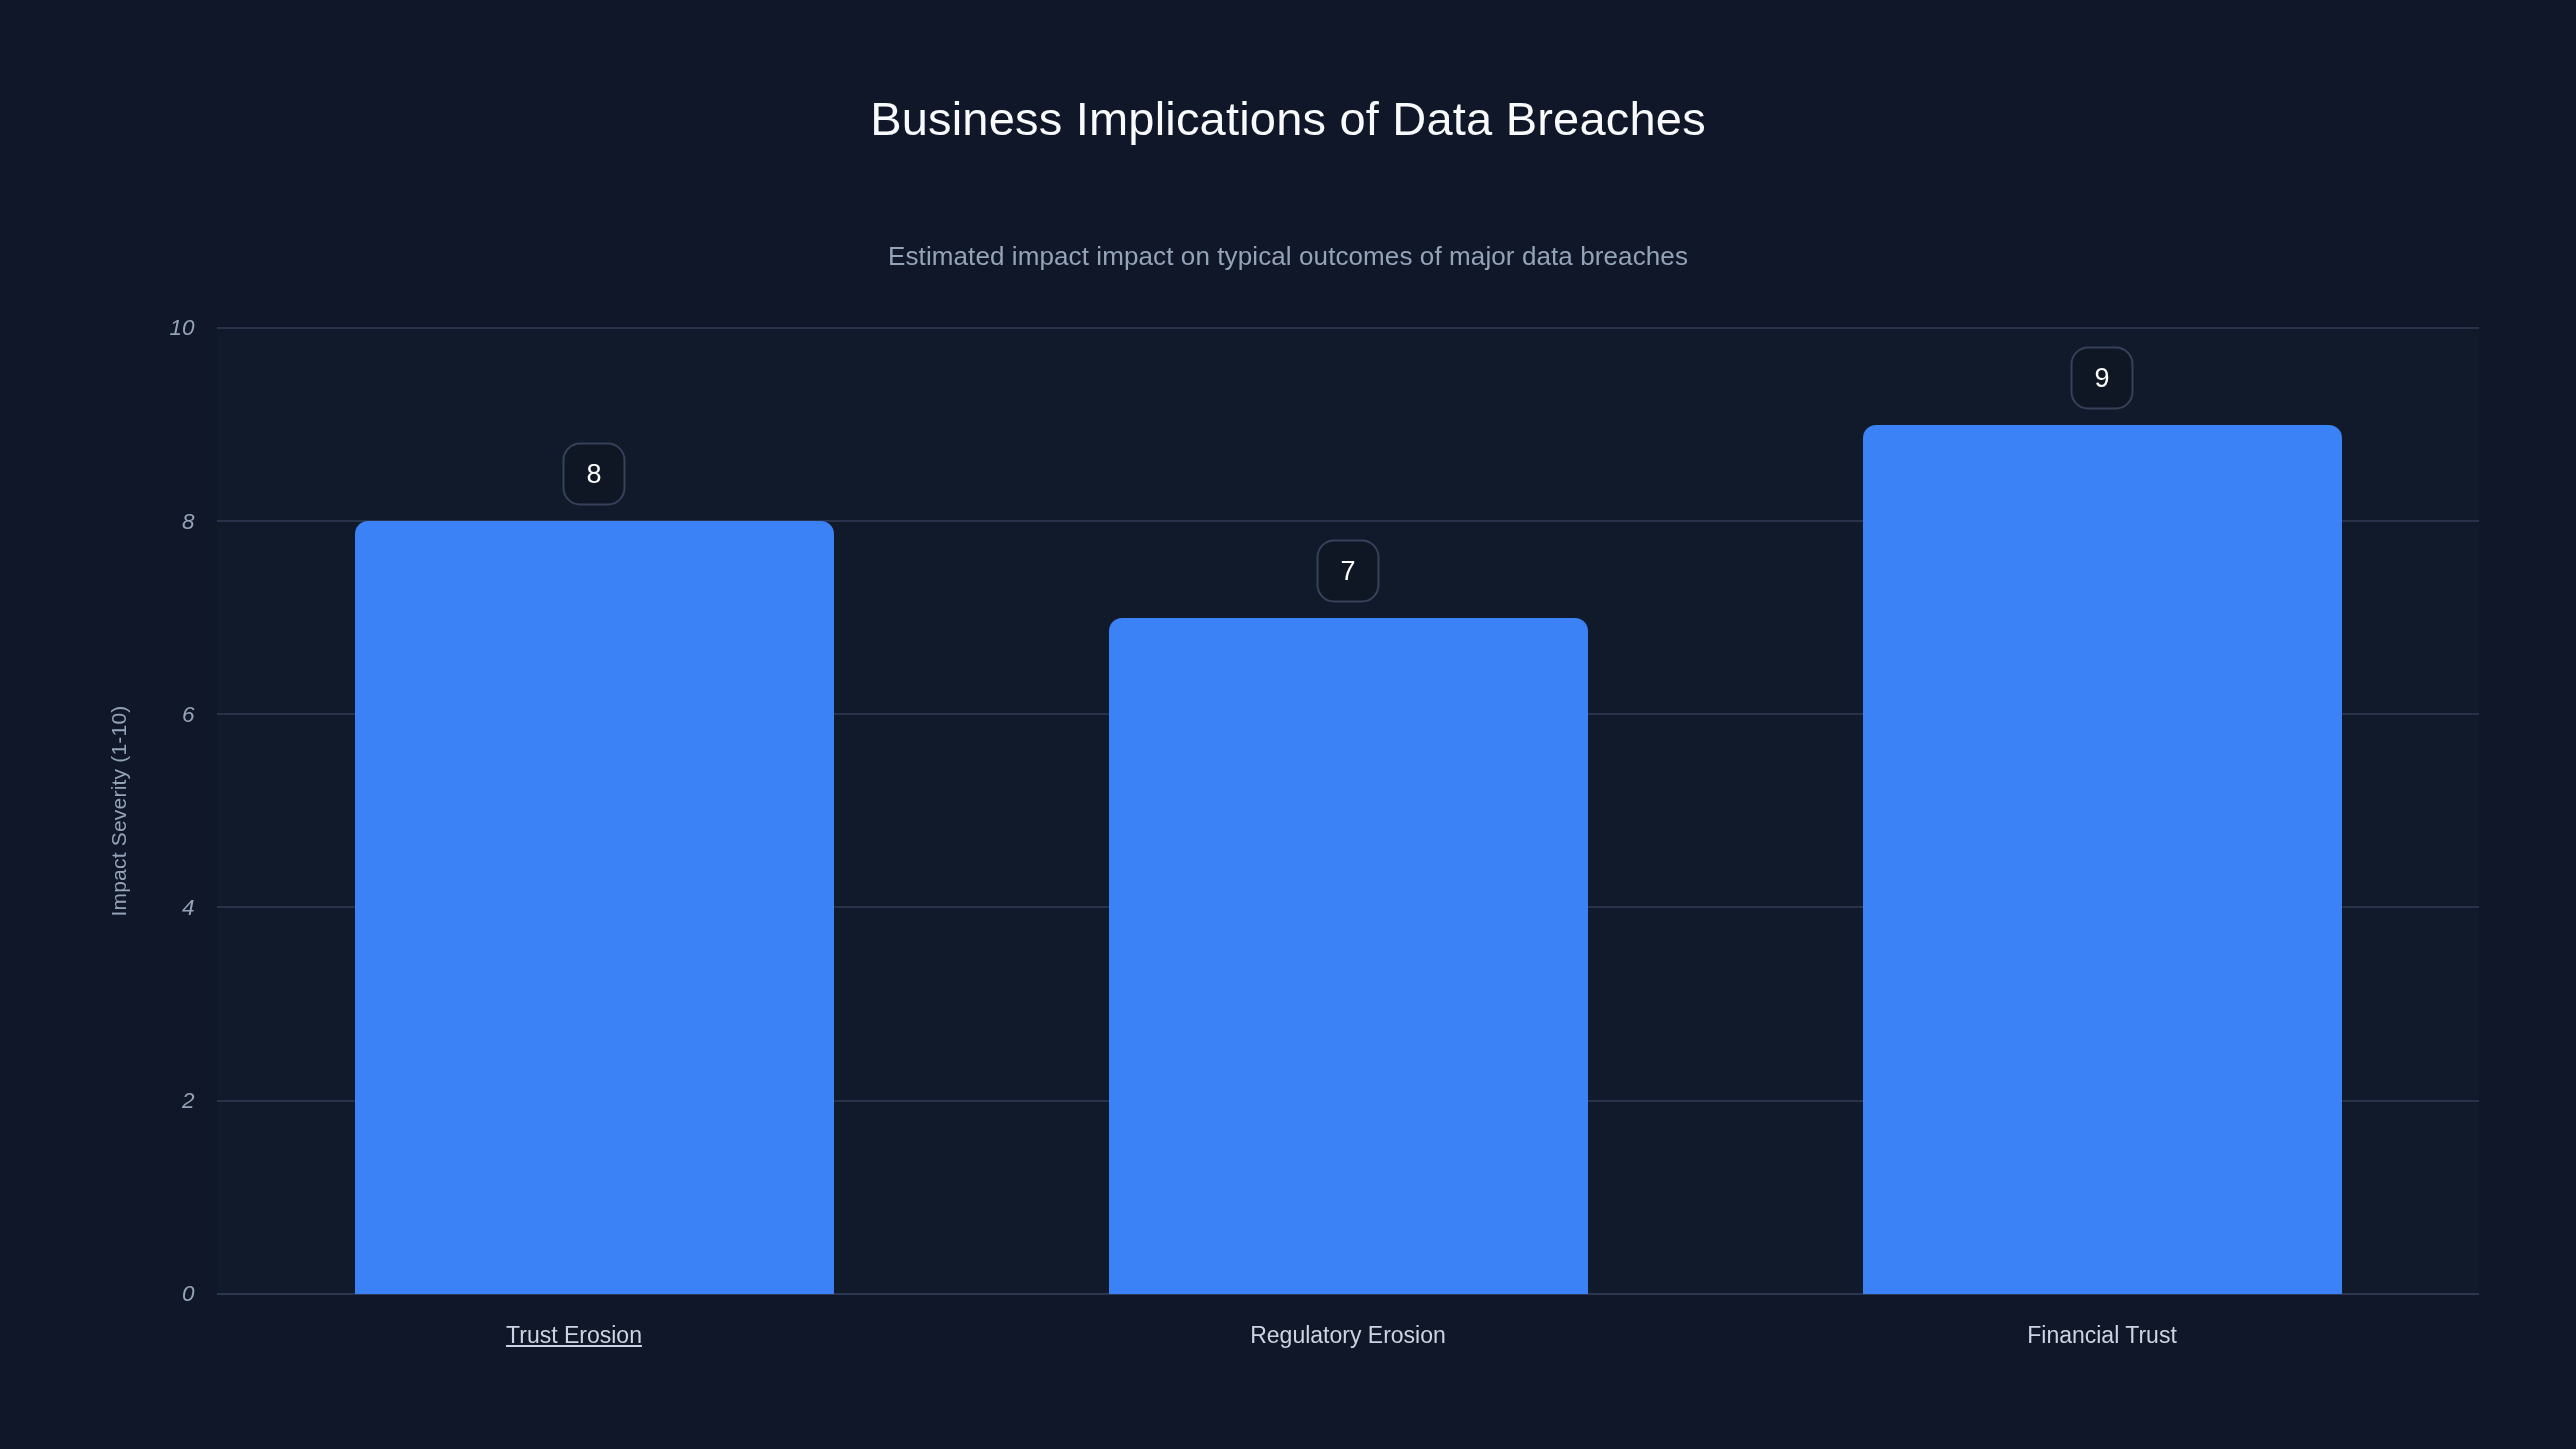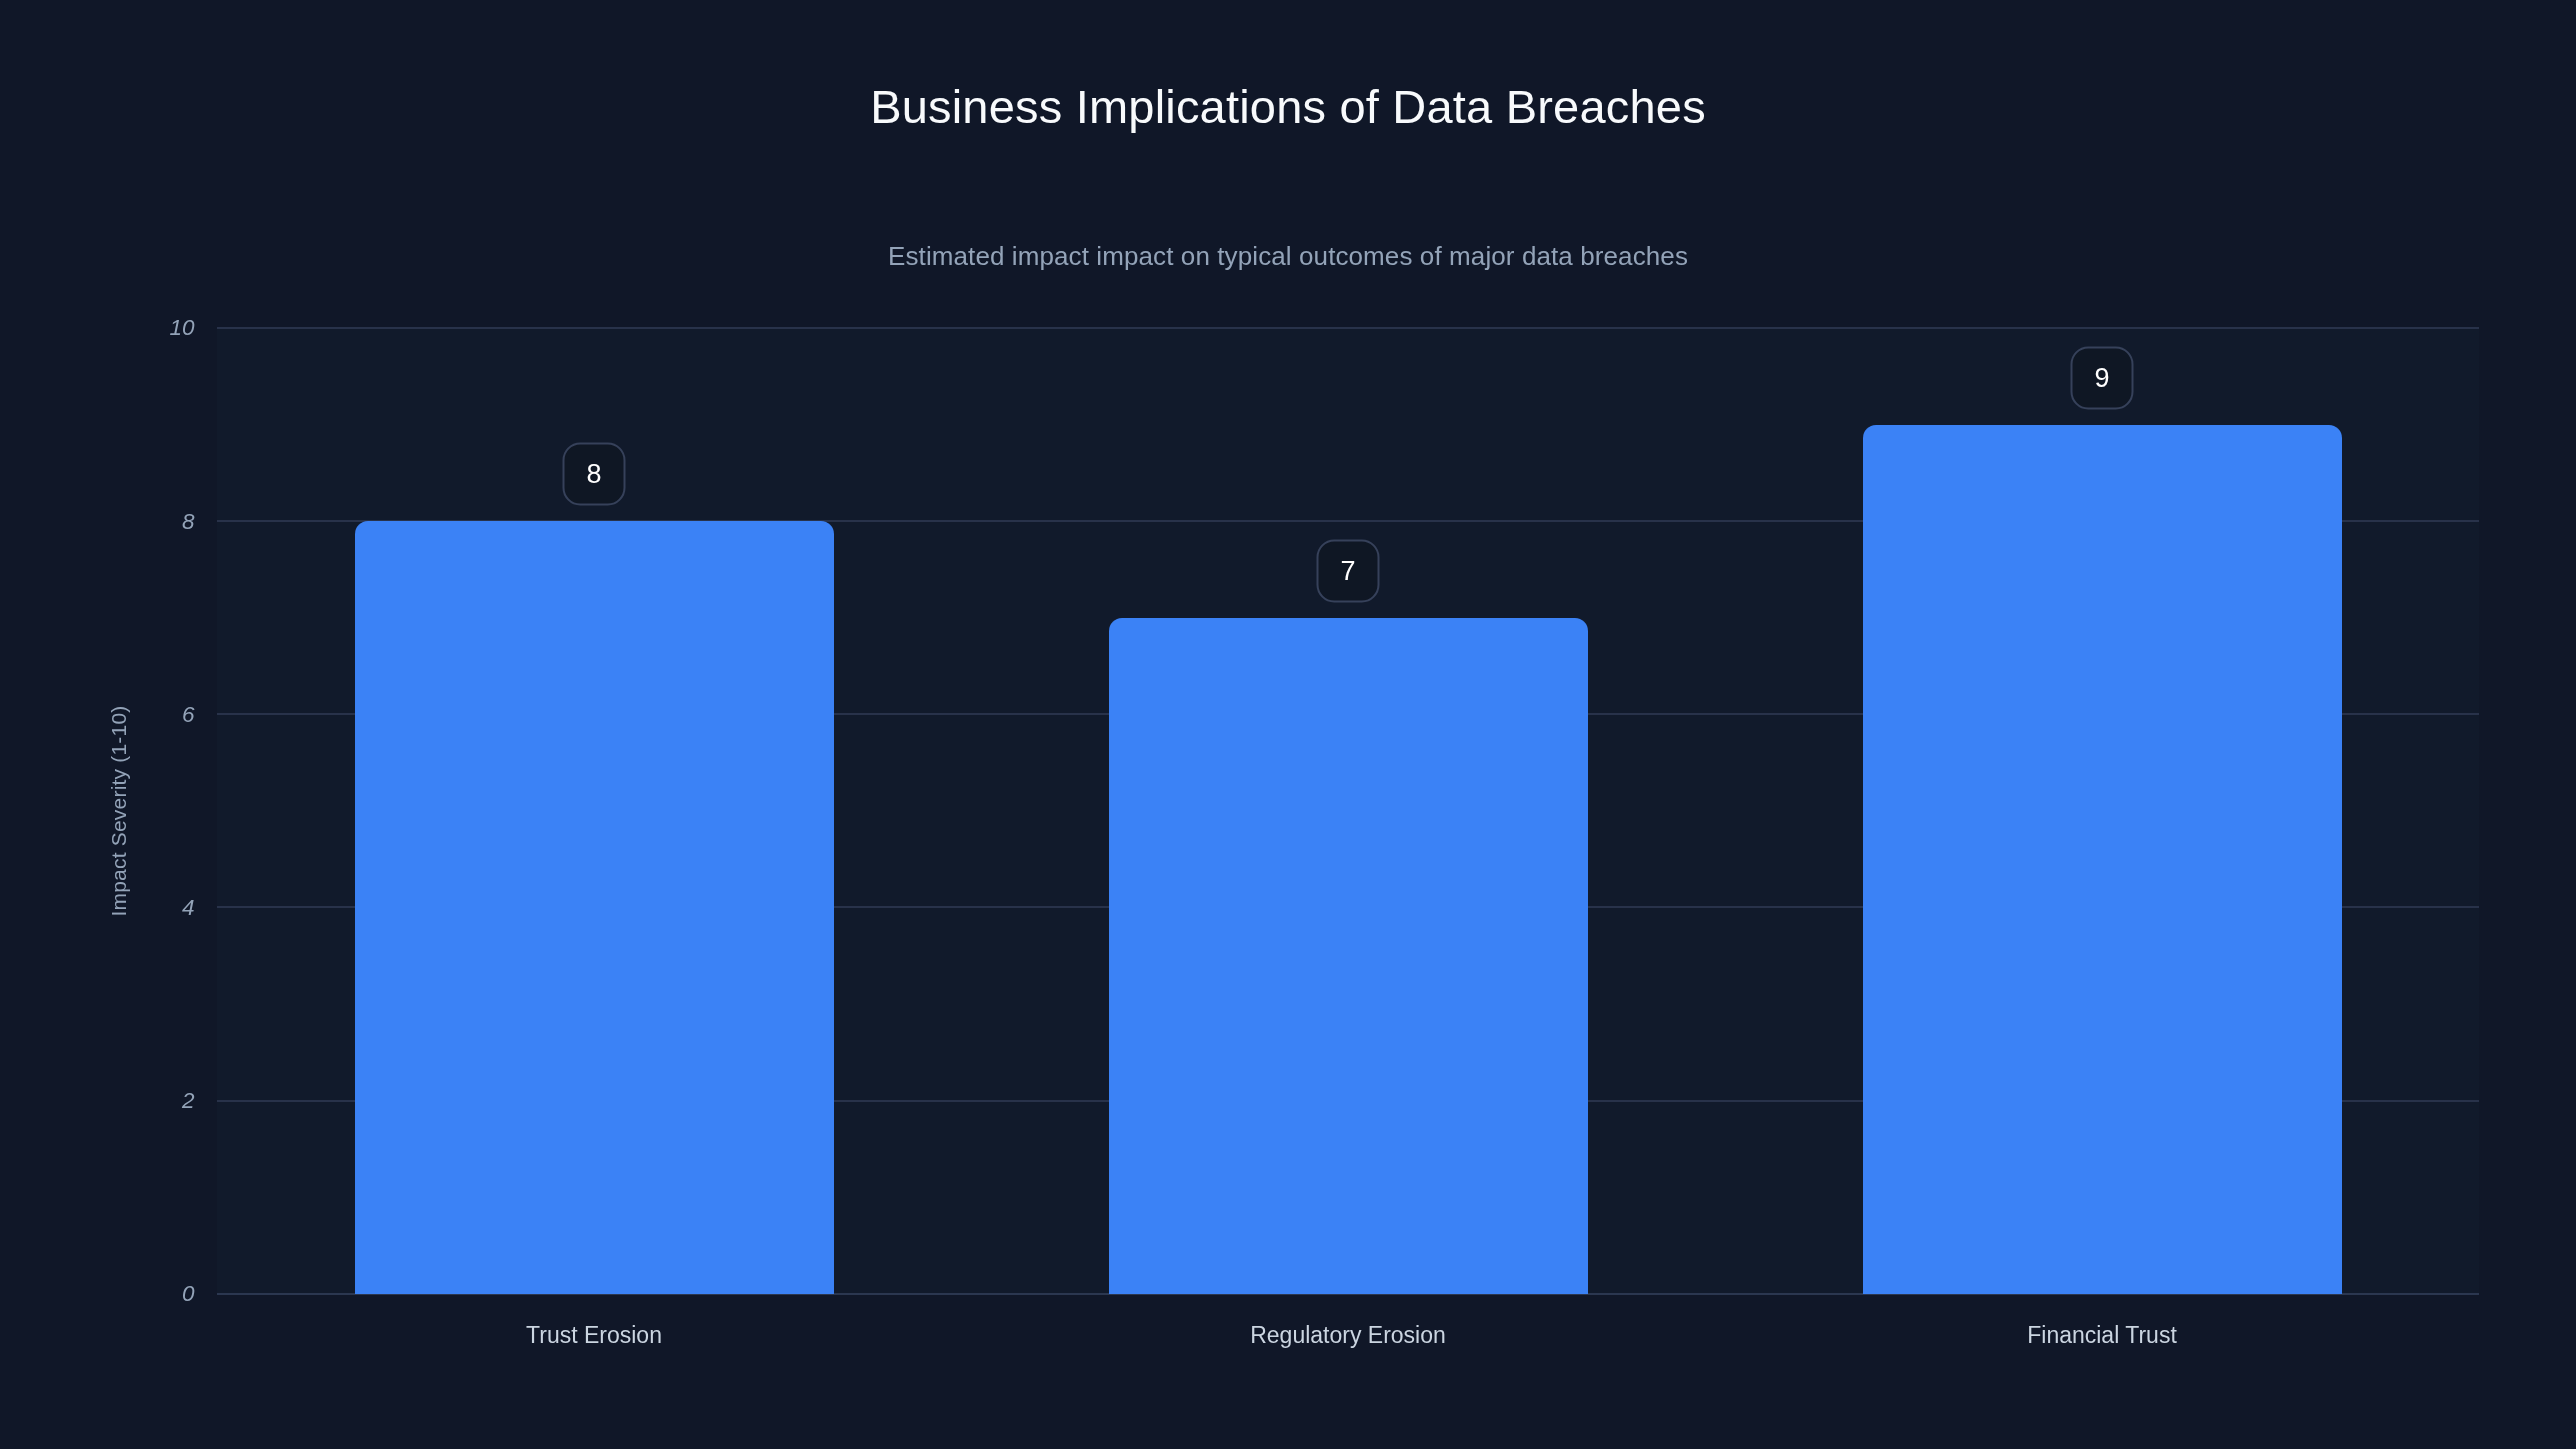--- a/index.html
+++ b/index.html
@@ -19,21 +19,21 @@
   #figure {
     position: relative;
     width: 2576px;
     height: 1449px;
     background: #101728;
   }
 
   
   .chart-title {
     position: absolute;
-    top: 81px;
+    top: 93px;
     left: 0;
     width: 2576px;
     text-align: center;
     color: #f8fafc;
     font-size: 47px;
     font-weight: 400;
     letter-spacing: 0.2px;
     line-height: 1.1;
   }
 
@@ -182,19 +182,19 @@
         <div class="bar" style="left: 1646px; width: 479px; height: 869px; background: rgb(59, 130, 246);"></div>
       </div>
   </div>
 
   <div id="badges">
       <div class="value-badge" style="left: 594px; top: 474px;">8</div>
       <div class="value-badge" style="left: 1348px; top: 571px;">7</div>
       <div class="value-badge" style="left: 2102px; top: 378px;">9</div>
     </div>
   <div id="x-ticks">
-      <div class="xtick" style="left: 594px;">Trust Erosion</div>
+      <div class="xtick" style="left: 574px; text-decoration: underline;">Trust Erosion</div>
       <div class="xtick" style="left: 1348px;">Regulatory Erosion</div>
       <div class="xtick" style="left: 2102px;">Financial Trust</div>
     </div>
 
 </div>
 
 
 </body></html>

